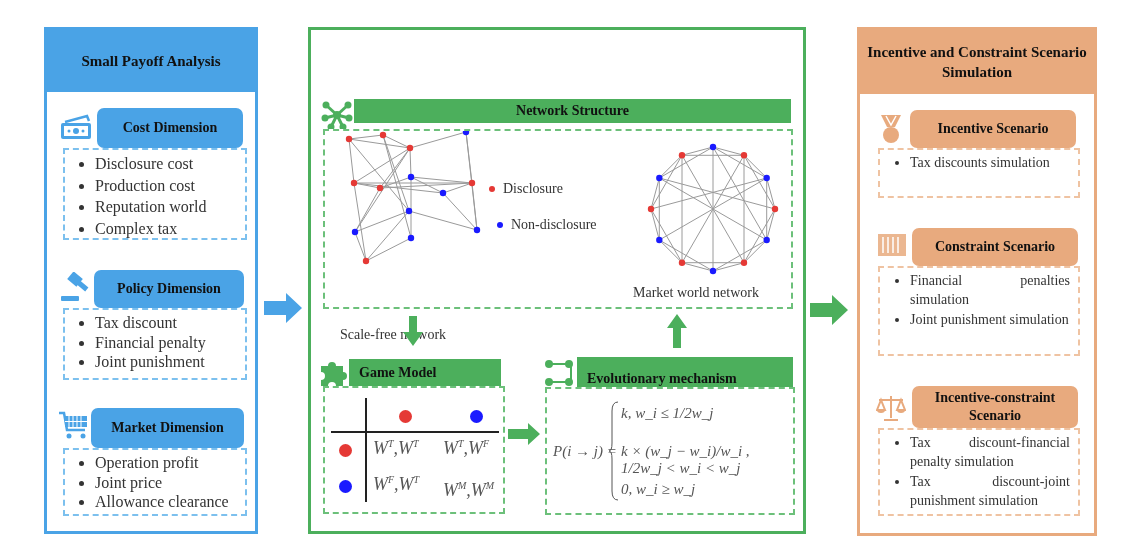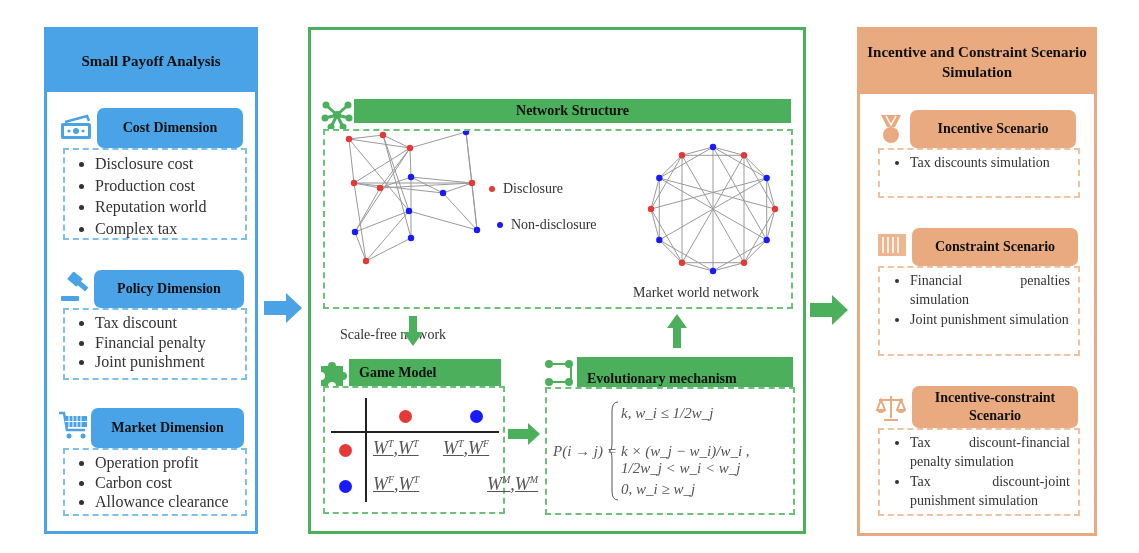--- a/index.html
+++ b/index.html
@@ -24,21 +24,21 @@
   .panel-orange { left:857px; top:27px; width:234px; height:503px; border:3px solid #e8aa7e; background:#fff; }
   .panel-orange .ph { position:absolute; left:0; top:0; right:0; height:64px; background:#e8aa7e; display:flex; align-items:center; justify-content:center; text-align:center; font-weight:bold; font-size:15px; line-height:20px; color:#111; }
   .ohead { position:absolute; background:#e8aa7e; border-radius:7px; display:flex; align-items:center; justify-content:center; text-align:center; font-weight:bold; font-size:14px; line-height:18px; color:#111; }
   .obox { position:absolute; border:2px dashed #efc3a2; background:#fff; }
   .olist { margin:0; padding:3px 8px 0 30px; font-size:14px; line-height:19px; color:#333; text-align:justify; }
   .olist li { list-style:disc; margin-bottom:1px; }
 
   .net-label { font-size:14px; color:#333; }
   .legend-item { font-size:14px; color:#333; display:flex; align-items:center; gap:8px; }
   .dot { width:6px; height:6px; border-radius:50%; display:inline-block; }
-  .payoff { font-family:"Liberation Serif", serif; font-style:italic; font-size:18px; color:#555;text-decoration:underline; }
+  .payoff { font-family:"Liberation Serif", serif; font-style:italic; font-size:18px; color:#555; }
   .formula { font-family:"Liberation Serif", serif; font-style:italic; font-size:15px; color:#555; }
 </style>
 </head>
 <body>
 
 <div class="abs panel-blue">
   <div class="ph">Small Payoff Analysis</div>
 
   <span class="abs" style="left:12px;top:83px;">
     <svg width="36" height="30" viewBox="0 0 36 30">
@@ -82,21 +82,21 @@
         <rect x="8" y="6" width="22" height="11" fill="#4aa3e6"></rect>
         <path d="M12 6 V17 M16 6 V17 M20 6 V17 M24 6 V17 M8 11.5 H30" stroke="#fff" stroke-width="1"></path>
         <circle cx="12" cy="26" r="2.5" fill="#4aa3e6"></circle>
         <circle cx="26" cy="26" r="2.5" fill="#4aa3e6"></circle>
       </svg>
   </span>
   <div class="bhead" style="left:44px;top:378px;width:153px;height:40px;">Market Dimension</div>
   <div class="bbox" style="left:16px;top:418px;width:180px;height:64px;">
     <ul class="blist" style="line-height:19.5px;">
       <li>Operation profit</li>
-      <li>Carbon cost</li>
+      <li>Joint price</li>
       <li>Allowance clearance</li>
     </ul>
   </div>
 </div>
 
 <span class="abs" style="left:264px;top:292px;">
   <svg width="40" height="32" viewBox="0 0 40 32">
       <path d="M0 9 H22 V1 L38 16 L22 31 V23 H0 Z" fill="#4aa3e6"></path>
     </svg>
 </span>
@@ -257,21 +257,21 @@
   <div class="gbox" style="left:12px;top:356px;width:178px;height:124px;">
     <div class="abs" style="left:40px;top:10px;width:2px;height:104px;background:#222;"></div>
     <div class="abs" style="left:6px;top:43px;width:168px;height:2px;background:#222;"></div>
     <span class="abs dot" style="left:74px;top:22px;width:13px;height:13px;background:#e53935;"></span>
     <span class="abs dot" style="left:145px;top:22px;width:13px;height:13px;background:#1a1aff;"></span>
     <span class="abs dot" style="left:14px;top:56px;width:13px;height:13px;background:#e53935;"></span>
     <span class="abs dot" style="left:14px;top:92px;width:13px;height:13px;background:#1a1aff;"></span>
     <div class="abs payoff" style="left:48px;top:50px;" id="p00">W<sup style="font-size: 10px;">T</sup>,W<sup style="font-size: 10px;">T</sup></div>
     <div class="abs payoff" style="left:118px;top:50px;" id="p01">W<sup style="font-size: 10px;">T</sup>,W<sup style="font-size: 10px;">F</sup></div>
     <div class="abs payoff" style="left:48px;top:86px;" id="p10">W<sup style="font-size: 10px;">F</sup>,W<sup style="font-size: 10px;">T</sup></div>
-    <div class="abs payoff" style="left:118px;top:86px;margin-left:44px;" id="p11">W<sup style="font-size: 10px;">M</sup>,W<sup style="font-size: 10px;">M</sup></div>
+    <div class="abs payoff" style="left:118px;top:92px;" id="p11">W<sup style="font-size: 10px;">M</sup>,W<sup style="font-size: 10px;">M</sup></div>
   </div>
 
   <span class="abs" style="left:197px;top:393px;">
     <svg width="32" height="22" viewBox="0 0 32 22">
         <path d="M0 6 H20 V0 L32 11 L20 22 V16 H0 Z" fill="#4caf5c"></path>
       </svg>
   </span>
 
   <span class="abs" style="left:234px;top:328px;">
     <svg width="30" height="30" viewBox="0 0 30 30">

